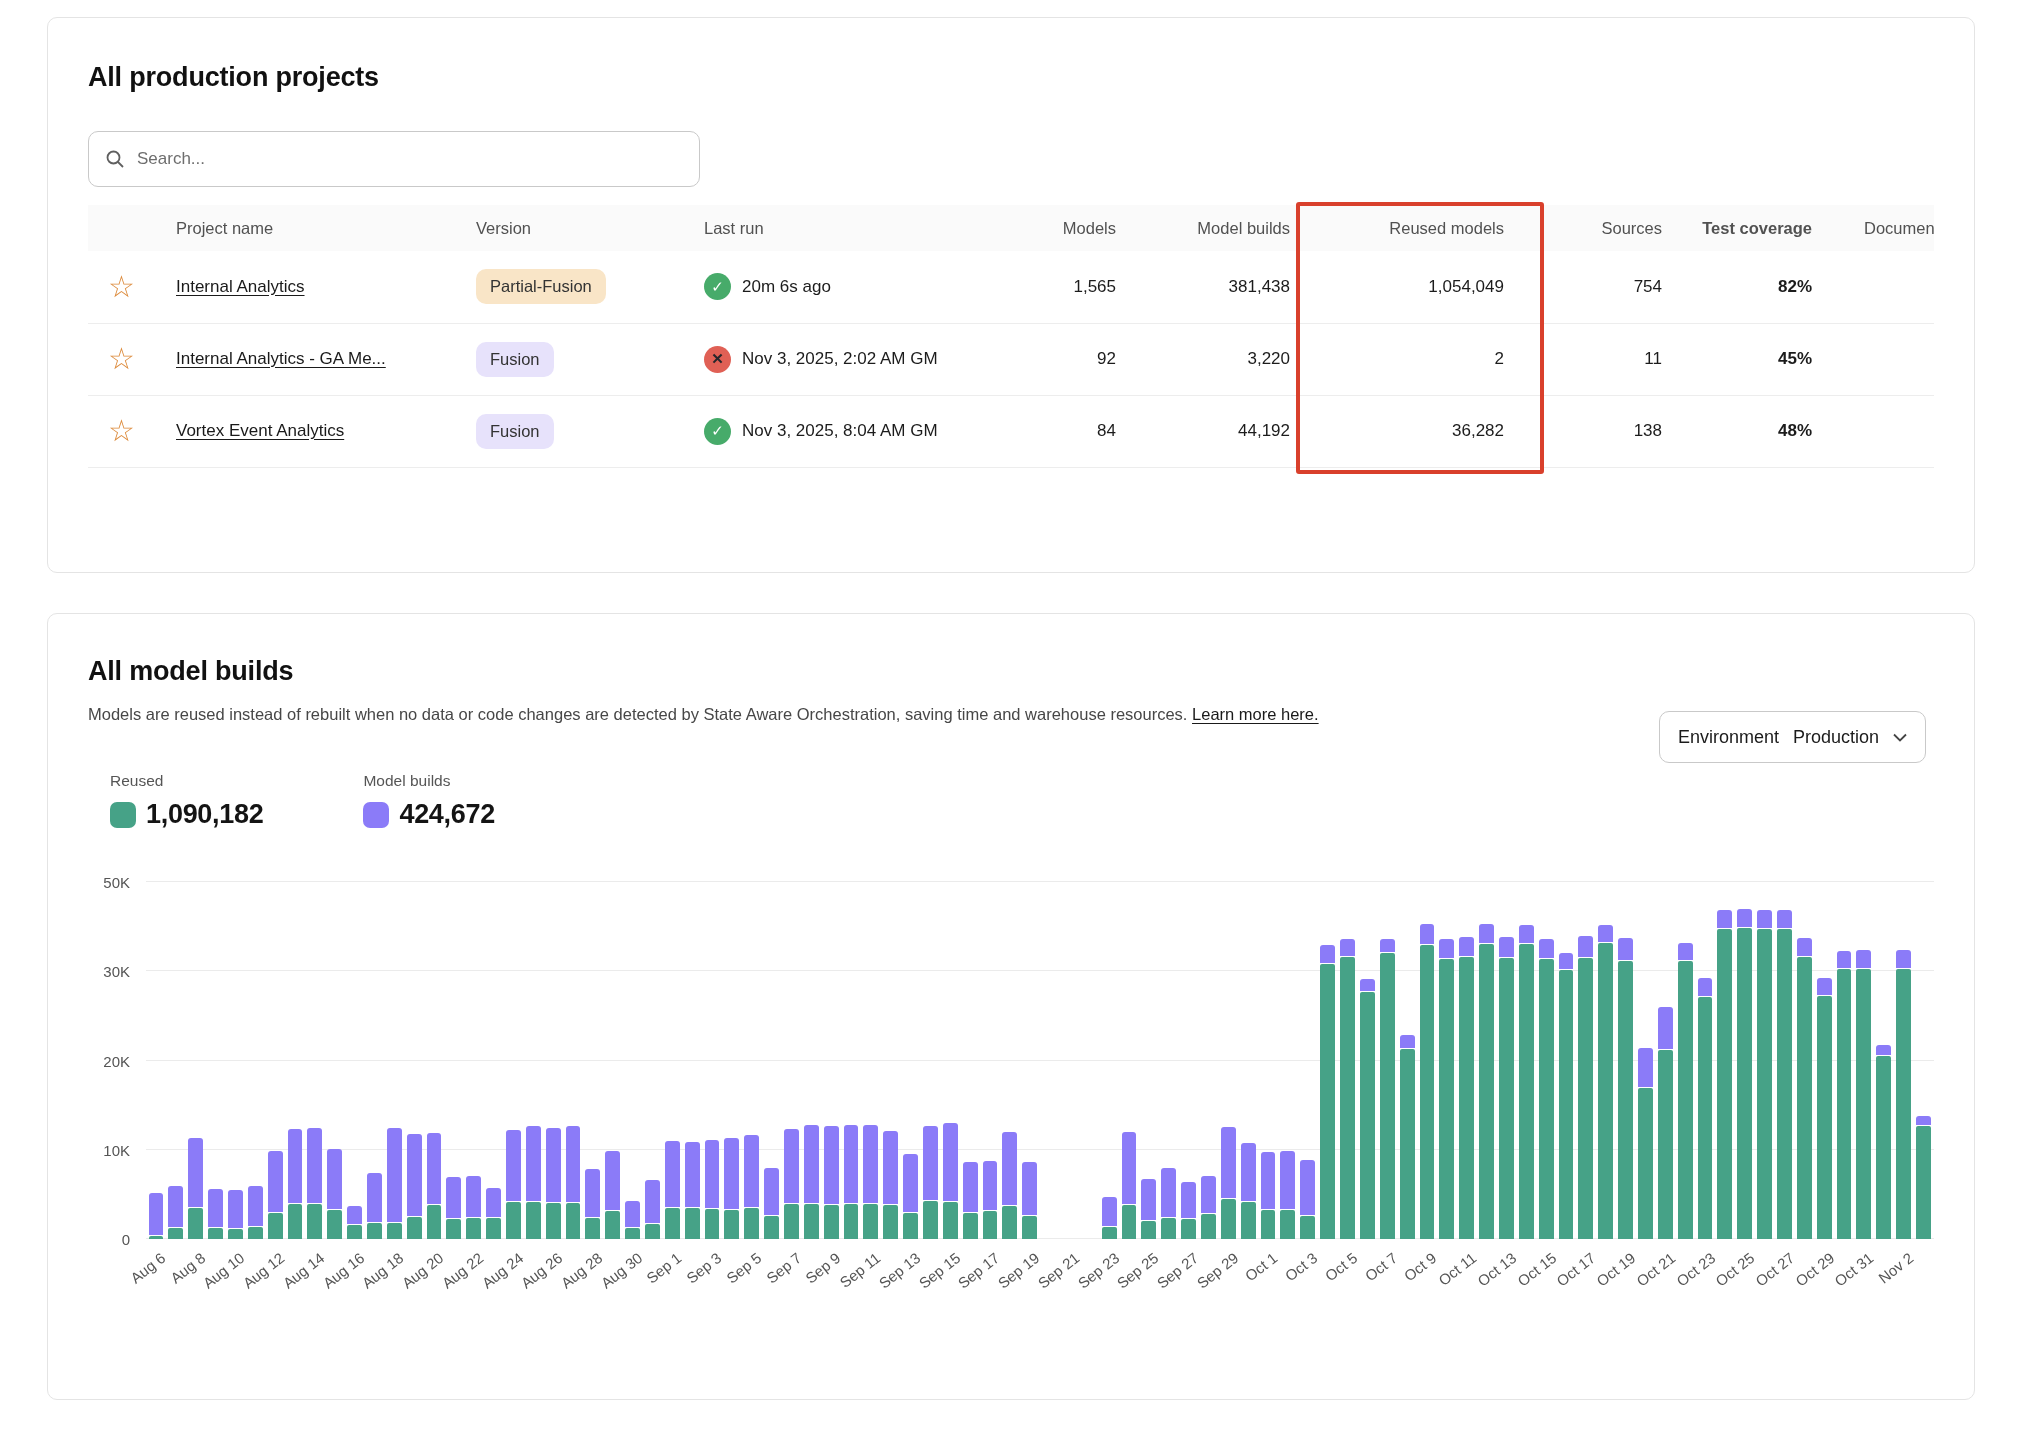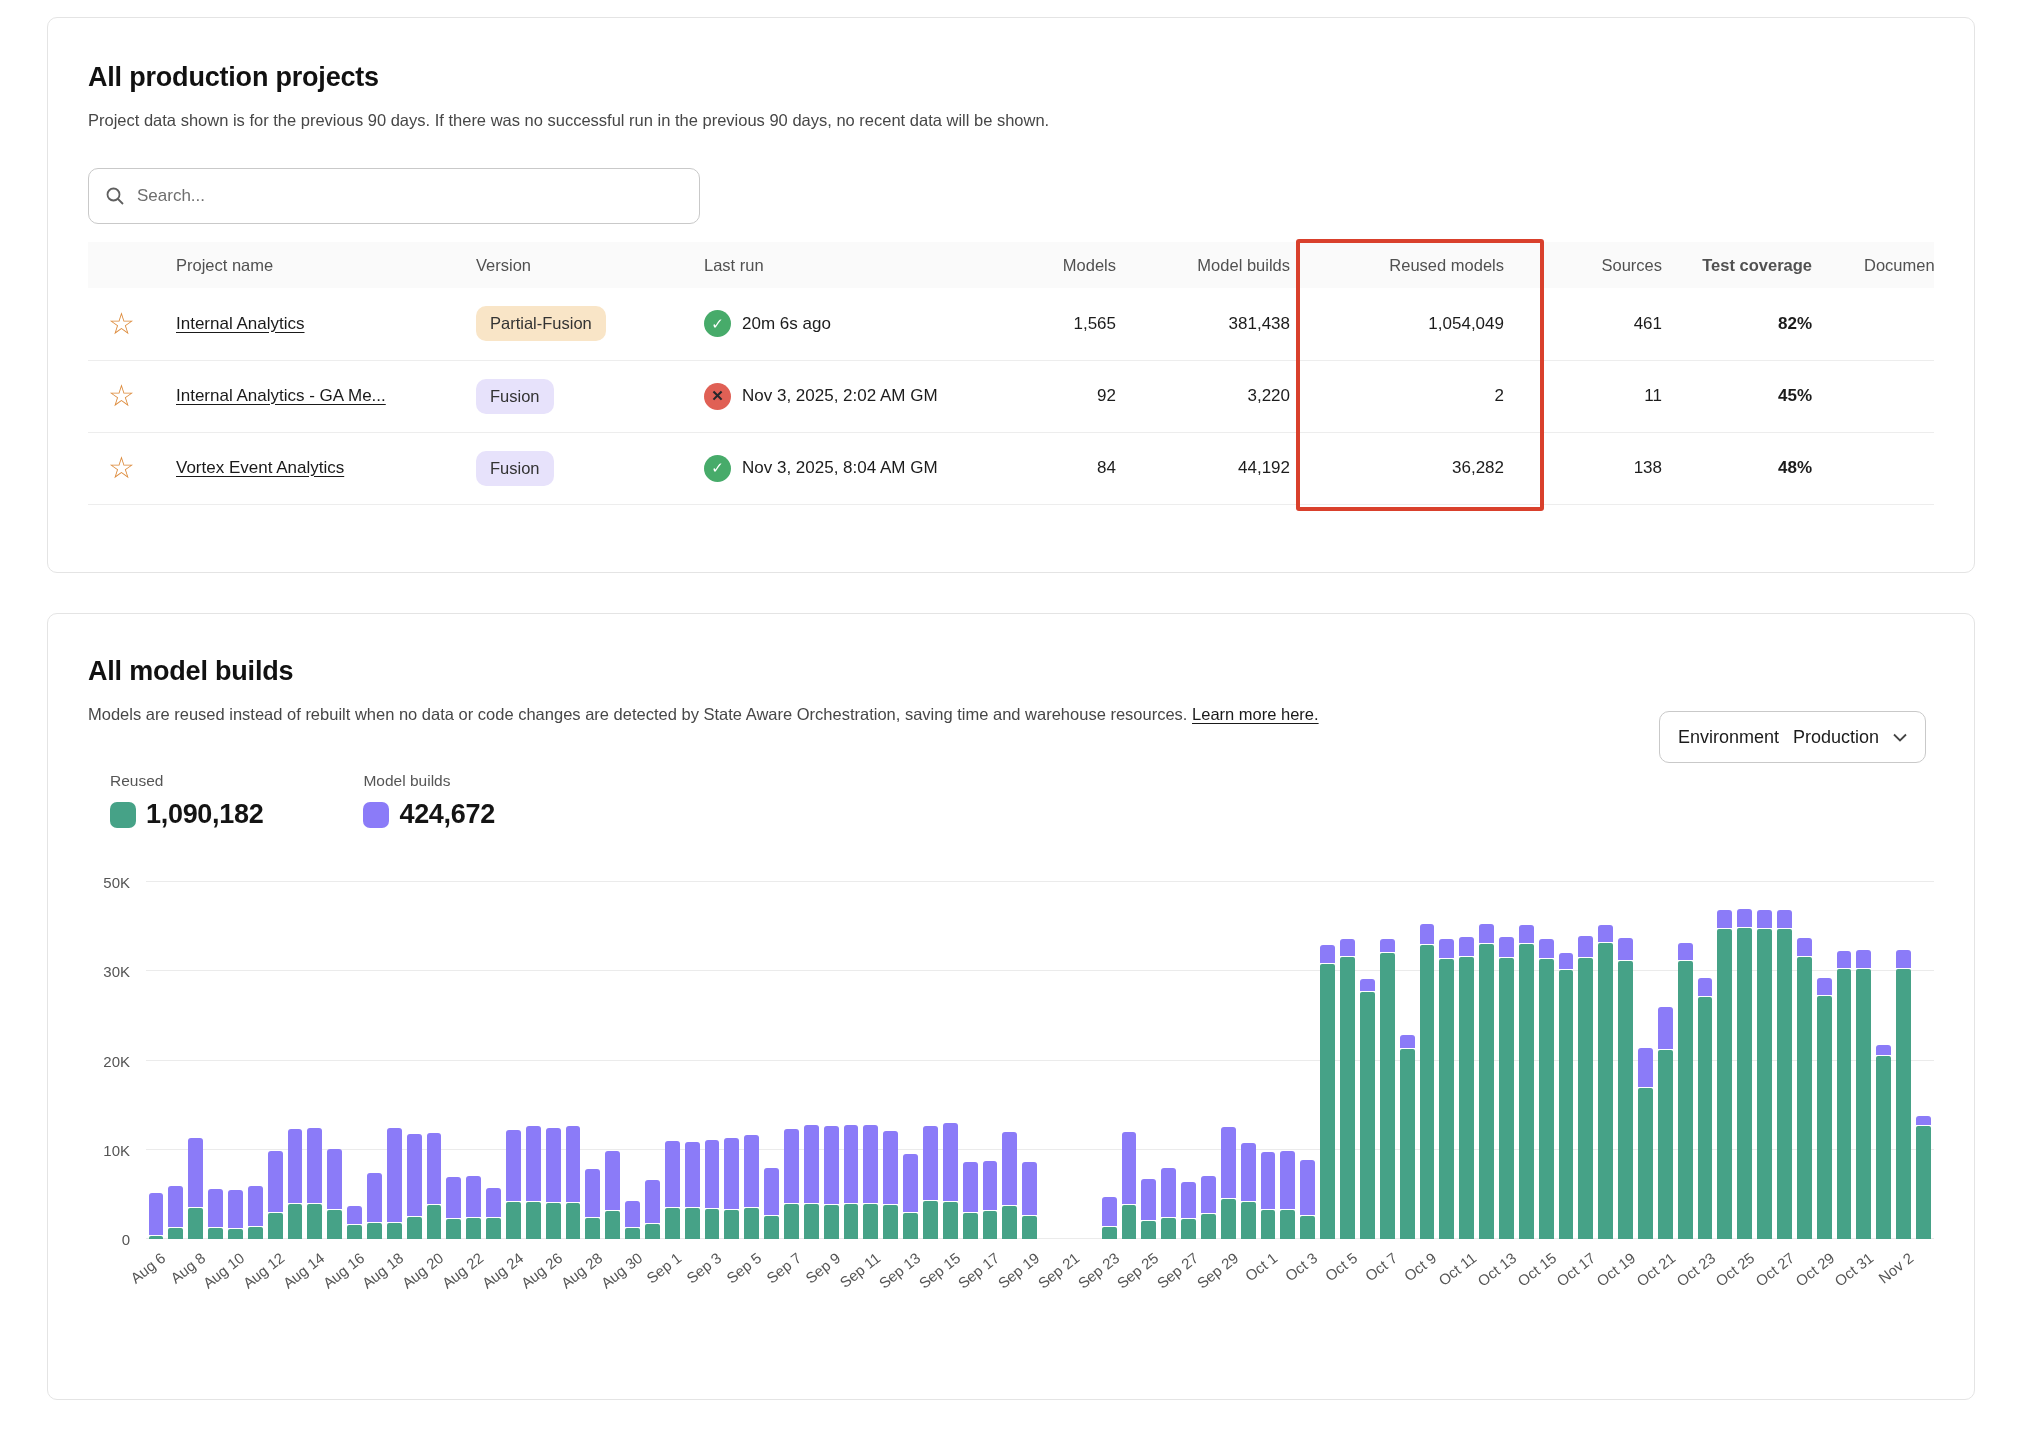--- a/index.html
+++ b/index.html
@@ -64,21 +64,20 @@
   .chart-bottom { display:flex; }
   .y-spacer { flex:0 0 58px; }
   .x-axis { flex:1; position:relative; height:88px; }
   .x-tick { position:absolute; top:10px; font-size:15px; color:#555; white-space:nowrap; transform:translateX(-100%) rotate(-38deg); transform-origin:100% 0; }
 </style>
 </head>
 <body>
 
 <section class="card card-1">
   <h1 class="card-title">All production projects</h1>
-  <p class="card-sub">Project data shown is for the previous 90 days. If there was no successful run in the previous 90 days, no recent data will be shown.</p>
 
   <div class="search-box">
     <span style="display:flex">
       <svg width="20" height="20" viewBox="0 0 20 20" fill="none" stroke="#5f5f5f" stroke-width="1.8">
           <circle cx="8.5" cy="8.5" r="6"></circle>
           <line x1="13" y1="13" x2="18" y2="18"></line>
         </svg>
     </span>
     <input type="text" placeholder="Search..." style="">
   </div>
@@ -118,21 +117,21 @@
           <td><span class="badge badge-peach">Partial-Fusion</span></td>
           <td>
               <span class="lastrun">
                 <span class="status-dot status-success">✓</span>
                 <span>20m 6s ago</span>
               </span>
             </td>
           <td class="num c-models">1,565</td>
           <td class="num">381,438</td>
           <td class="num c-reused">1,054,049</td>
-          <td class="num c-sources">461</td>
+          <td class="num c-sources">754</td>
           <td class="num c-cov">82%</td>
           <td></td>
         </tr>
         <tr>
           <td><button class="star">☆</button></td>
           <td><a href="#" class="proj-link">Internal Analytics - GA Me...</a></td>
           <td><span class="badge badge-purple">Fusion</span></td>
           <td>
               <span class="lastrun">
                 <span class="status-dot status-error">✕</span>

